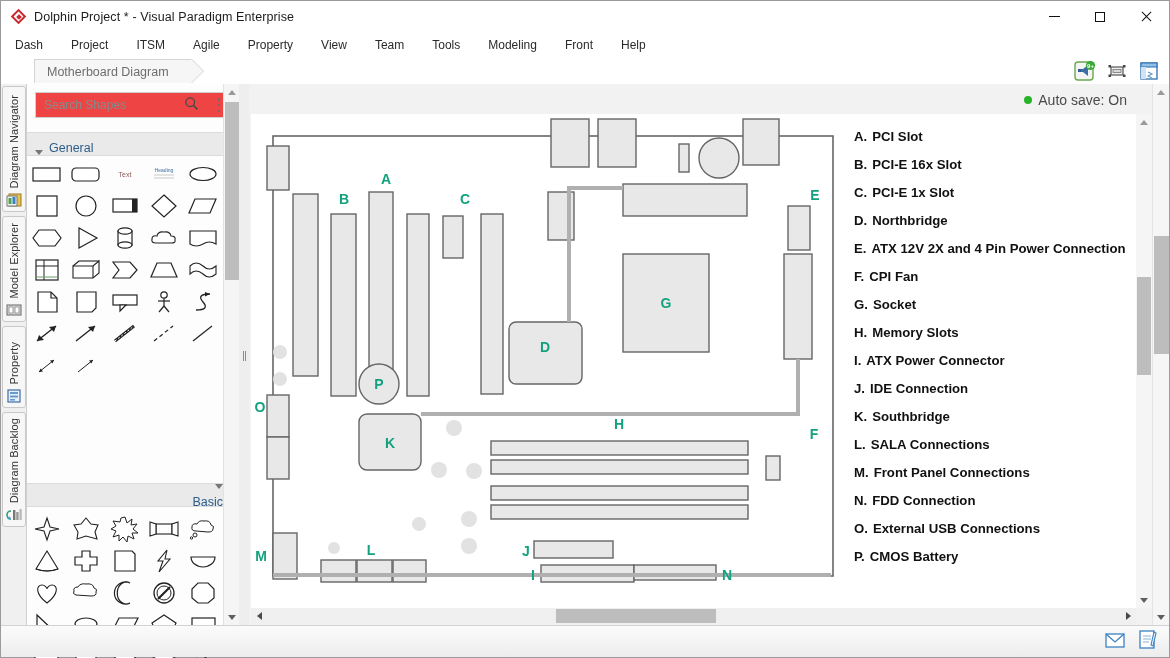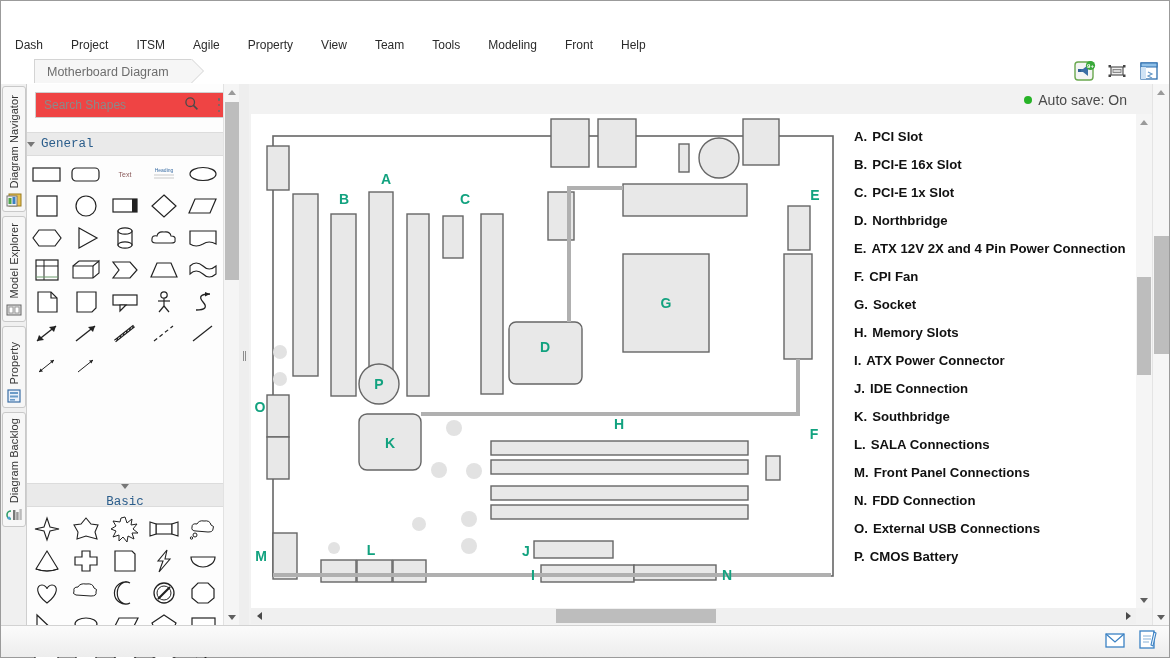--- a/index.html
+++ b/index.html
@@ -70,22 +70,22 @@
   
   .shapes { position:absolute; left:26px; top:83px; width:212px; height:541px; background:#fdfdfd; border-right:1px solid #cfcfcf; }
   .searchwrap { position:absolute; left:8px; top:8px; width:192px; height:26px; background:#ef4444; border:1px solid #cfcfcf; display:flex; align-items:center; padding:0 6px; }
   .searchwrap input { border:none; outline:none; font-size:12px; color:#3a3a3a; width:142px; font-family:"Liberation Sans", sans-serif; background:transparent; }
   .searchwrap input::placeholder { color:#8a8a8a; }
   .kebab { position:absolute; left:185px; top:13px; width:14px; height:16px; display:flex; flex-direction:column; justify-content:space-between; align-items:center; padding:1px 0; }
   .kebab i { display:block; width:2.5px; height:2.5px; background:#6a6a6a; border-radius:50%; }
   .sechead {
     position:absolute; left:0; width:196px; height:24px; background:#eaeaea;
     border-top:1px solid #dcdcdc; border-bottom:1px solid #dcdcdc;
-    display:flex; align-items:center; gap:6px; 
-    font-size:12.5px; color:#2b5d8b;font-family:Liberation Mono, monospace;
+    display:flex; align-items:flex-end; gap:6px; padding-left:8px;
+    font-size:12.5px; color:#2b5d8b;
   }
   .caret { width:0; height:0; border-left:4.5px solid transparent; border-right:4.5px solid transparent; border-top:5px solid #777; }
   .palette { position:absolute; left:0; width:196px; display:grid; grid-template-columns:repeat(5, 1fr); }
   .pcell { height:32px; display:flex; align-items:center; justify-content:center; }
   .pcell svg { display:block; }
   .spanel-sb { position:absolute; left:196px; top:0; width:16px; height:541px; background:#f5f5f5; border-left:1px solid #e2e2e2; }
   .sb-arrow { position:absolute; left:0; width:16px; height:16px; display:flex; align-items:center; justify-content:center; }
   .sb-up { top:0; } .sb-dn { bottom:0; }
   .tri-up { width:0;height:0;border-left:4px solid transparent;border-right:4px solid transparent;border-bottom:5px solid #9a9a9a; }
   .tri-dn { width:0;height:0;border-left:4px solid transparent;border-right:4px solid transparent;border-top:5px solid #5f5f5f; }
@@ -133,20 +133,41 @@
   .status-icons { position:absolute; right:12px; top:4px; display:flex; gap:14px; align-items:center; }
 
   .legend { font-size:13.2px; font-weight:bold; fill:#111; }
   .lbl { font-size:14px; font-weight:bold; fill:#12a27f; font-family:"Liberation Sans", sans-serif; }
 </style>
 </head>
 <body>
 
 <div class="app">
 
+  <div class="titlebar">
+    <div class="title-left">
+      <span class="vp-logo">
+        <span class="d1"></span>
+          <span class="d2"></span>
+          <span class="d3"></span>
+      </span>
+      <span class="title-text">Dolphin Project * - Visual Paradigm Enterprise</span>
+    </div>
+    <div class="winbtns">
+      <div class="winbtn">
+          <span class="wb-min"></span>
+        </div>
+      <div class="winbtn">
+          <span class="wb-max"></span>
+        </div>
+      <div class="winbtn close">
+          <span class="wb-close"></span>
+        </div>
+    </div>
+  </div>
 
   <div class="menubar">
     <div class="menuitem">Dash</div>
     <div class="menuitem">Project</div>
     <div class="menuitem">ITSM</div>
     <div class="menuitem">Agile</div>
     <div class="menuitem">Property</div>
     <div class="menuitem">View</div>
     <div class="menuitem">Team</div>
     <div class="menuitem">Tools</div>

